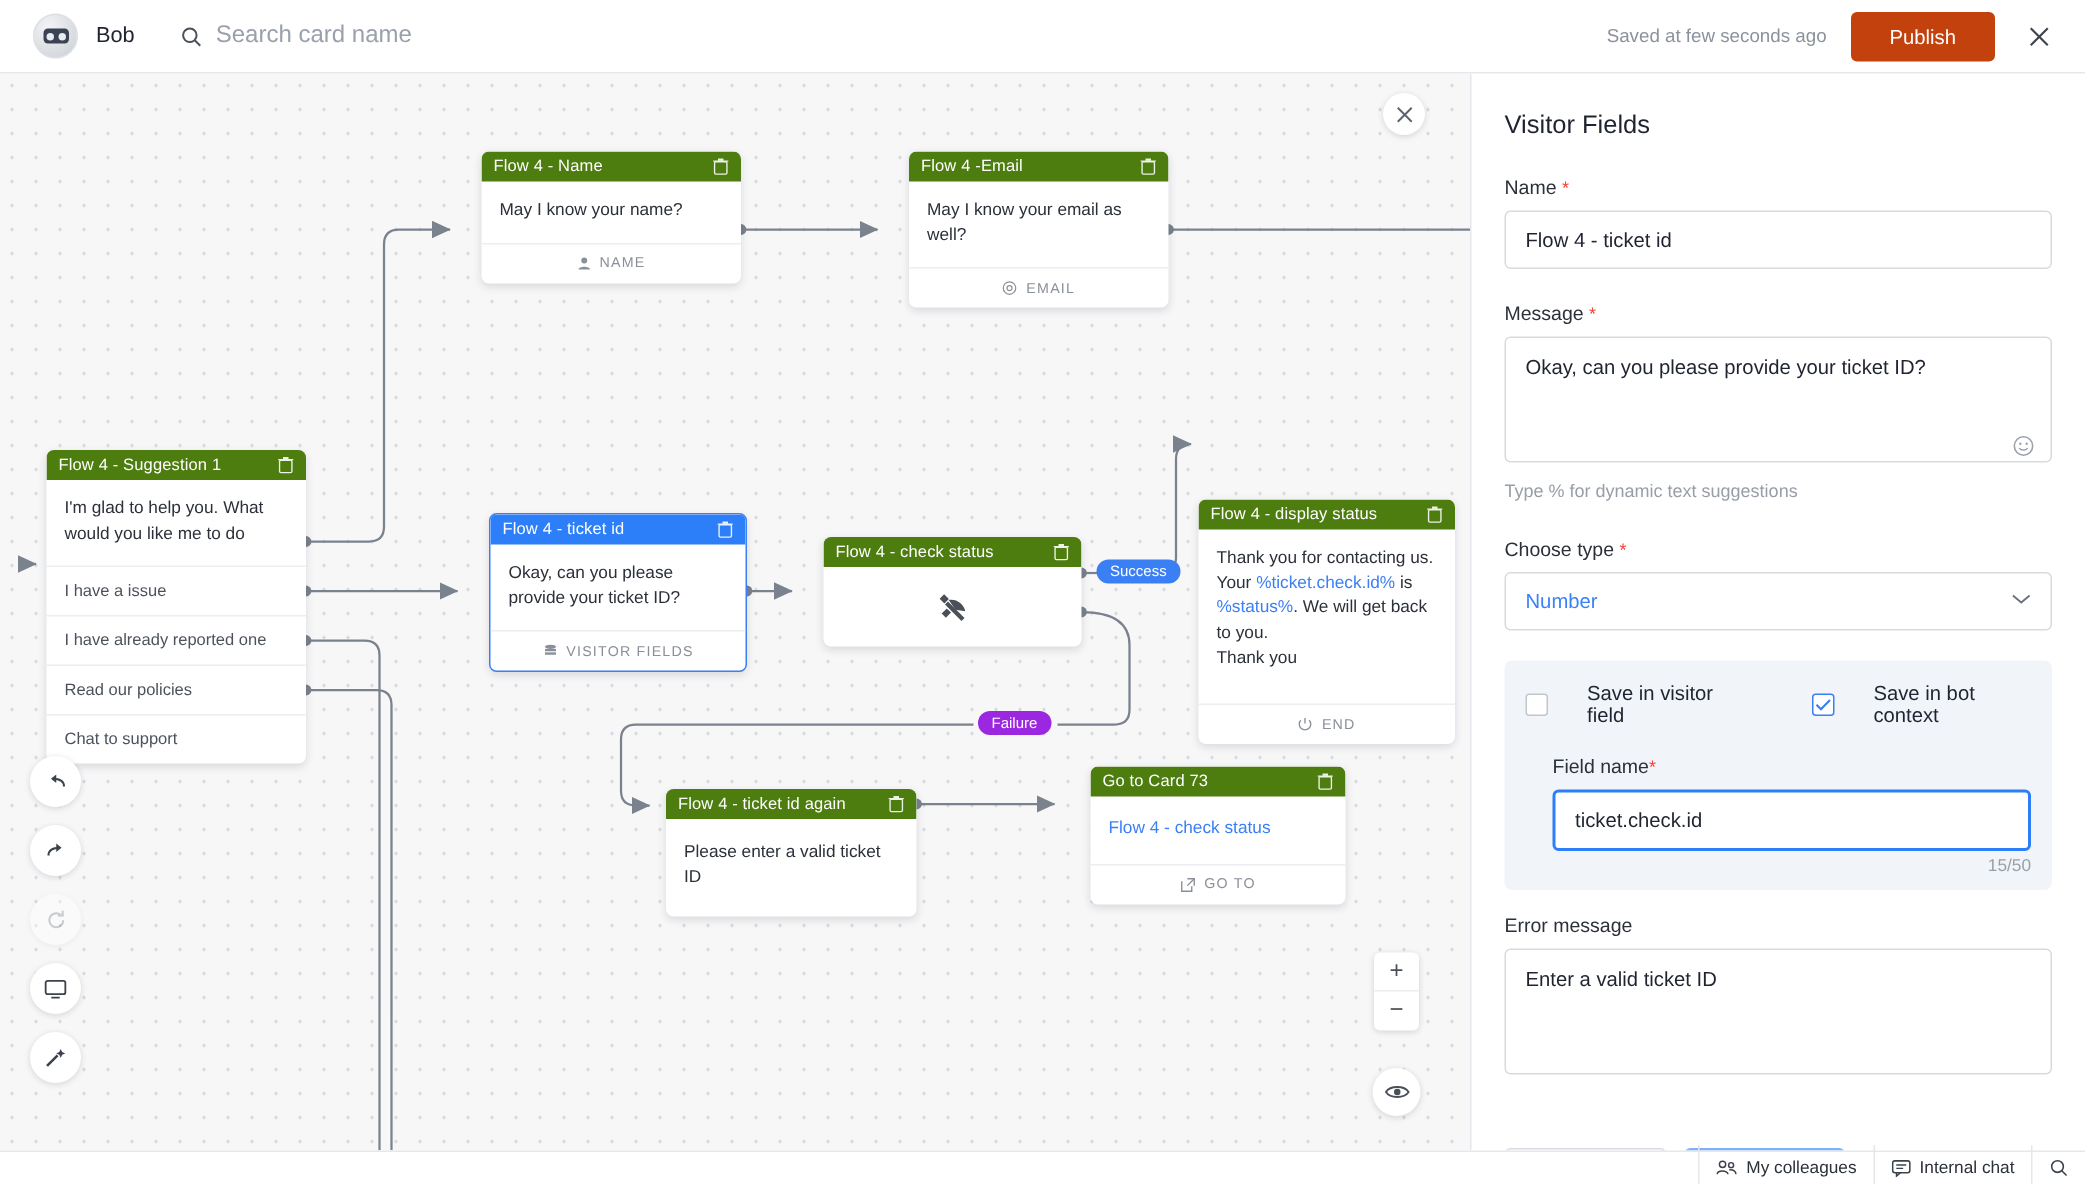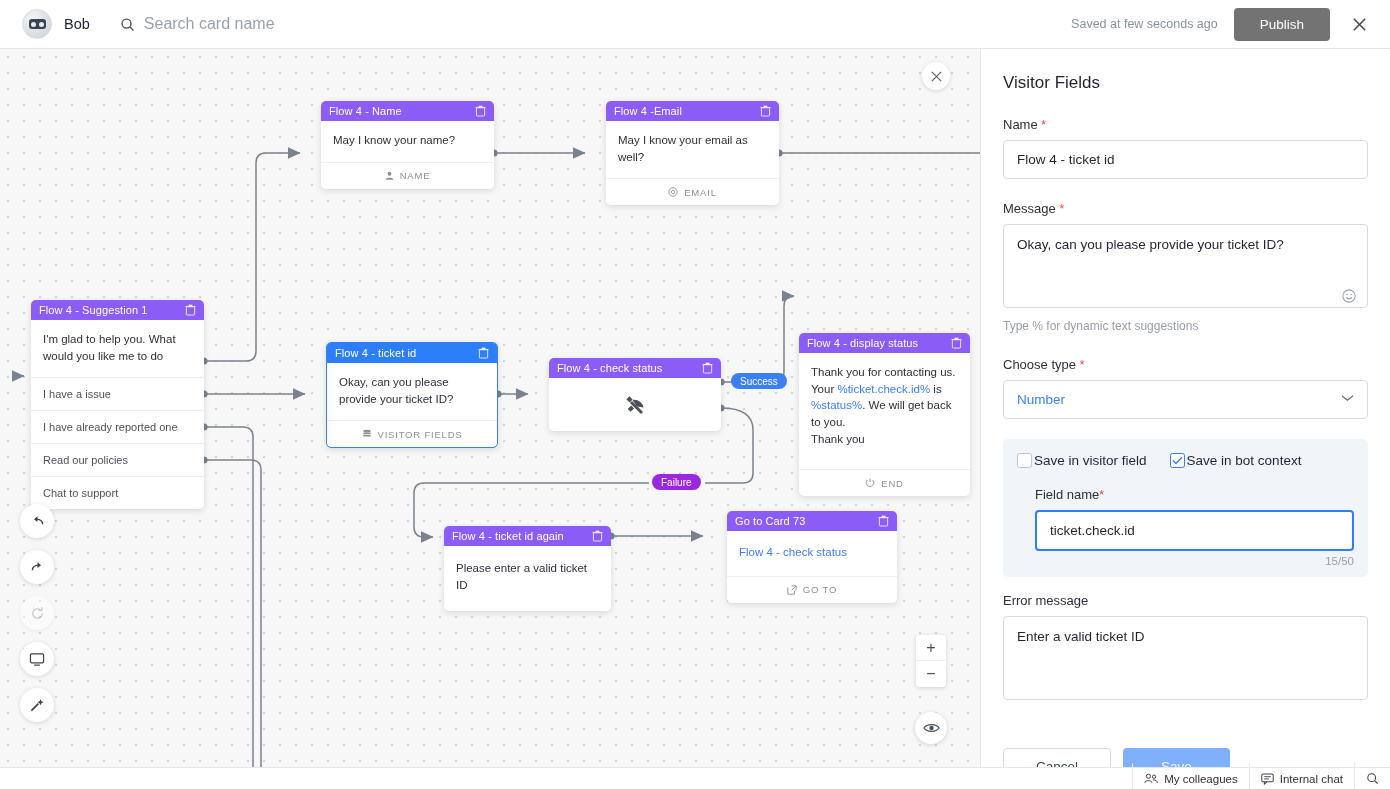--- a/index.html
+++ b/index.html
@@ -34,21 +34,21 @@
   .search-wrap { margin-left: 30px; display: flex; align-items: center; gap: 9px; }
   .search-input {
     border: none; outline: none; font-size: 16px; color: #344054;
     width: 260px; background: transparent;
     font-family: "Liberation Sans", sans-serif;
   }
   .search-input::placeholder { color: #9aa1ac; }
   .topbar-right { margin-left: auto; display: flex; align-items: center; gap: 16px; padding-right: 18px; }
   .saved-text { font-size: 12.5px; color: #8b929d; }
   .publish-btn {
-    background: #737373; color: #fff; border: none; border-radius: 4px;
+    background: #c2410c; color: #fff; border: none; border-radius: 4px;
     font-size: 13.5px; padding: 9px 26px; cursor: pointer;
     font-family: "Liberation Sans", sans-serif;
   }
   .close-x { width: 26px; height: 26px; display: flex; align-items: center; justify-content: center; cursor: pointer; }
 
   
   .canvas {
     position: absolute; top: 49px; left: 0; width: 980px; height: 718px;
     background-color: #f7f7f8;
     background-image: radial-gradient(#d2d5da 1px, transparent 1.1px);
@@ -62,21 +62,21 @@
   }
   svg.wires { position: absolute; inset: 0; width: 980px; height: 718px; z-index: 1; }
 
   
   .node {
     position: absolute; z-index: 5; border-radius: 5px;
     box-shadow: 0 2px 6px rgba(16,24,40,.13);
     background: #fff; overflow: hidden;
   }
   .node-head {
-    height: 20px; background: #8b5cf6; color: #fff;
+    height: 20px; background: #4d7c0f; color: #fff;
     display: flex; align-items: center; padding: 0 8px;
     font-size: 11px; letter-spacing: .1px;
   }
   .node.active { border: 1px solid #3b7ff5; }
   .node.active .node-head { background: #2d7ff9; }
   .node-title { flex: 1; white-space: nowrap; overflow: hidden; text-overflow: ellipsis; }
   .trash { width: 11px; height: 12px; opacity: .9; cursor: pointer; }
   .node-body { padding: 11px 12px 13px; font-size: 11.5px; color: #2b3039; line-height: 1.45; }
   .node-foot {
     border-top: 1px solid #eceef1; height: 27px; display: flex; align-items: center;
@@ -137,21 +137,21 @@
   }
   .emoji { position: absolute; right: 12px; bottom: 9px; cursor: pointer; }
   .hint { font-size: 12px; color: #989ea8; margin-top: 7px; }
   .sel-wrap { position: relative; }
   .sel {
     width: 100%; border: 1px solid #d7dbe0; border-radius: 4px; padding: 11px 13px;
     font-size: 13.5px; color: #3b82f6; background: #fff; cursor: pointer;
   }
   .chev { position: absolute; right: 14px; top: 14px; pointer-events: none; }
   .save-box { background: #f1f4f9; border-radius: 5px; padding: 14px 14px 10px; margin-top: 20px; }
-  .cb-row { display: flex; align-items: center; gap: 2px; }
+  .cb-row { display: flex; align-items: center; gap: 26px; }
   .cb {
     width: 15px; height: 15px; border: 1.4px solid #c2c7ce; border-radius: 2.5px;
     background: #fff; cursor: pointer; flex: none;
   }
   .cb.checked { border-color: #3b7ff5; display: flex; align-items: center; justify-content: center; }
   .cb-lbl { font-size: 13.5px; color: #1f2430; }
   .inp.focused { border: 2px solid #2d7ff9; }
   .counter { text-align: right; font-size: 11.5px; color: #989ea8; margin-top: 4px; }
   .btn-row { display: flex; gap: 12px; margin-top: 44px; padding-bottom: 26px; }
   .btn-cancel {

